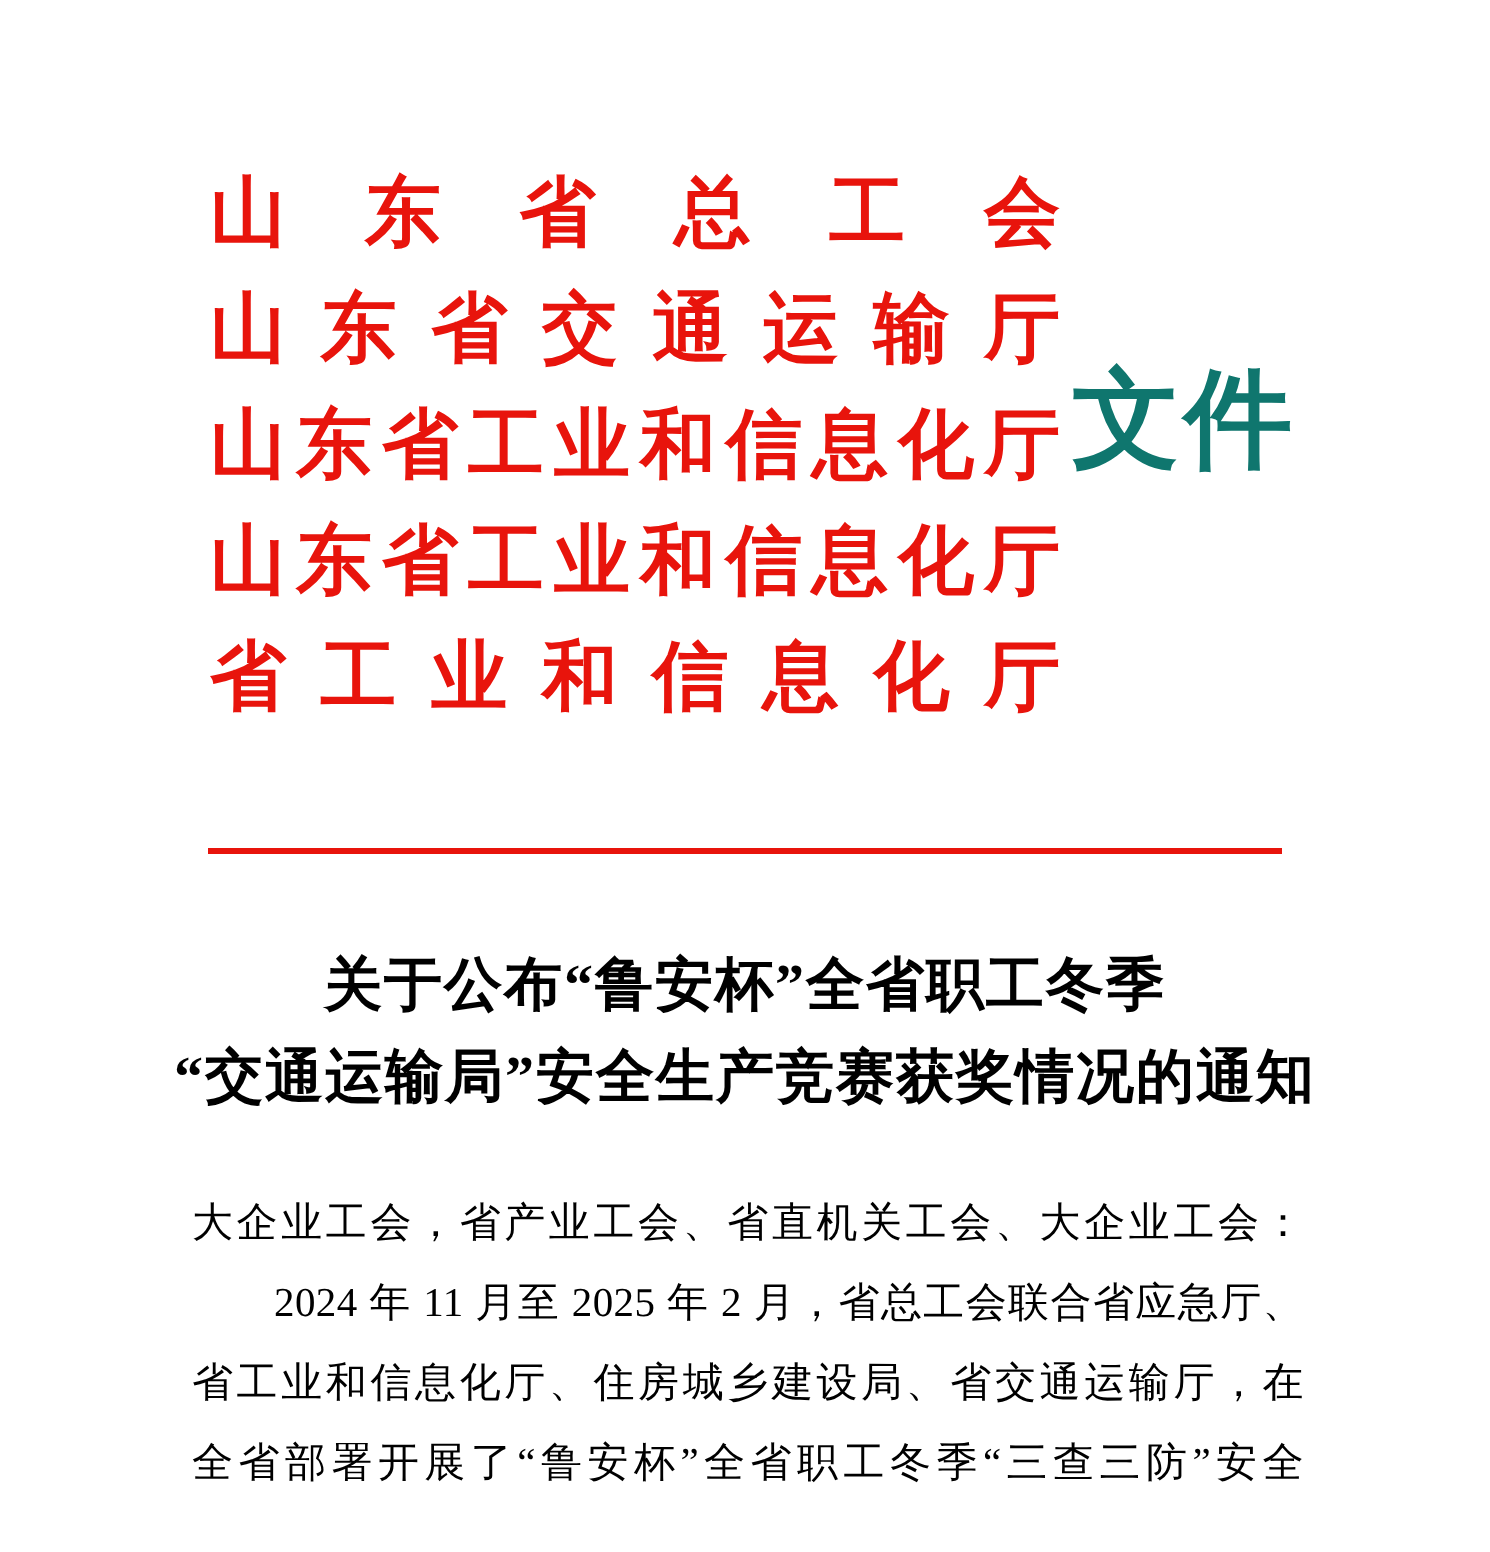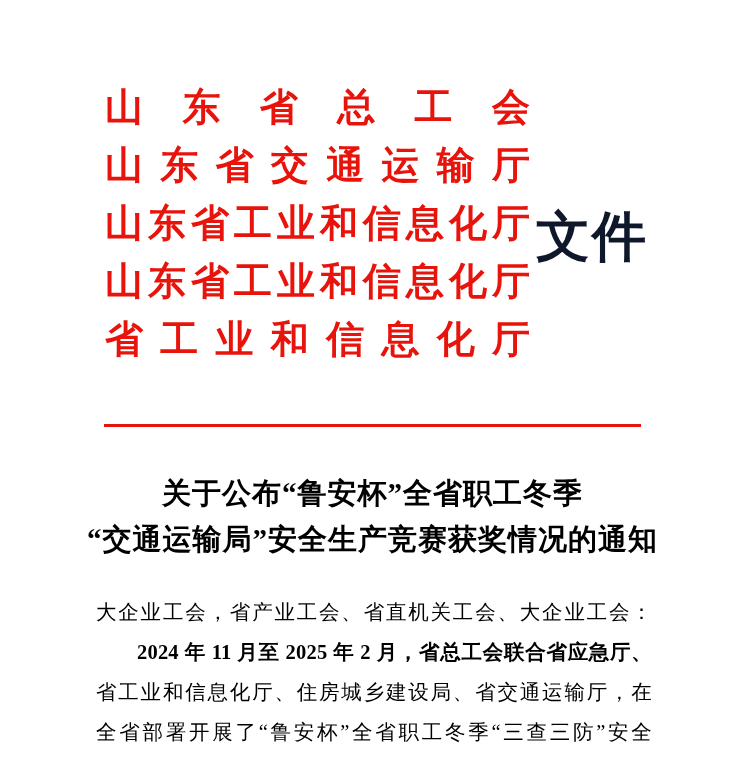--- a/index.html
+++ b/index.html
@@ -46,22 +46,22 @@
     text-align: justify;
     text-align-last: justify;
     letter-spacing: 0px;
   }
   .lh-line.sparse {
     text-align-last: justify;
   }
   .lh-wen {
     position: absolute;
     left: 536px;
-    top: 207px;
-    color: #0f172a;
+    top: 180px;
+    color: #0f766e;
     font-family: "Liberation Serif", "DejaVu Serif", serif;
     font-weight: bold;
     font-size: 54px;
     line-height: 60px;
     letter-spacing: 2px;
     white-space: nowrap;
   }
 
   
   .red-rule {
@@ -99,21 +99,20 @@
     color: #000;
   }
   .body-text p {
     margin: 0;
     text-align: justify;
     text-align-last: justify;
     letter-spacing: 0.2px;
   }
   .body-text p.indent {
     text-indent: 41px;
-    font-weight: bold;
   }
 </style>
 </head>
 <body>
 
 <div class="page">
 
   <div class="letterhead">
     <div class="lh-lines">
       <div class="lh-line sparse">山 东 省 总 工 会</div>

